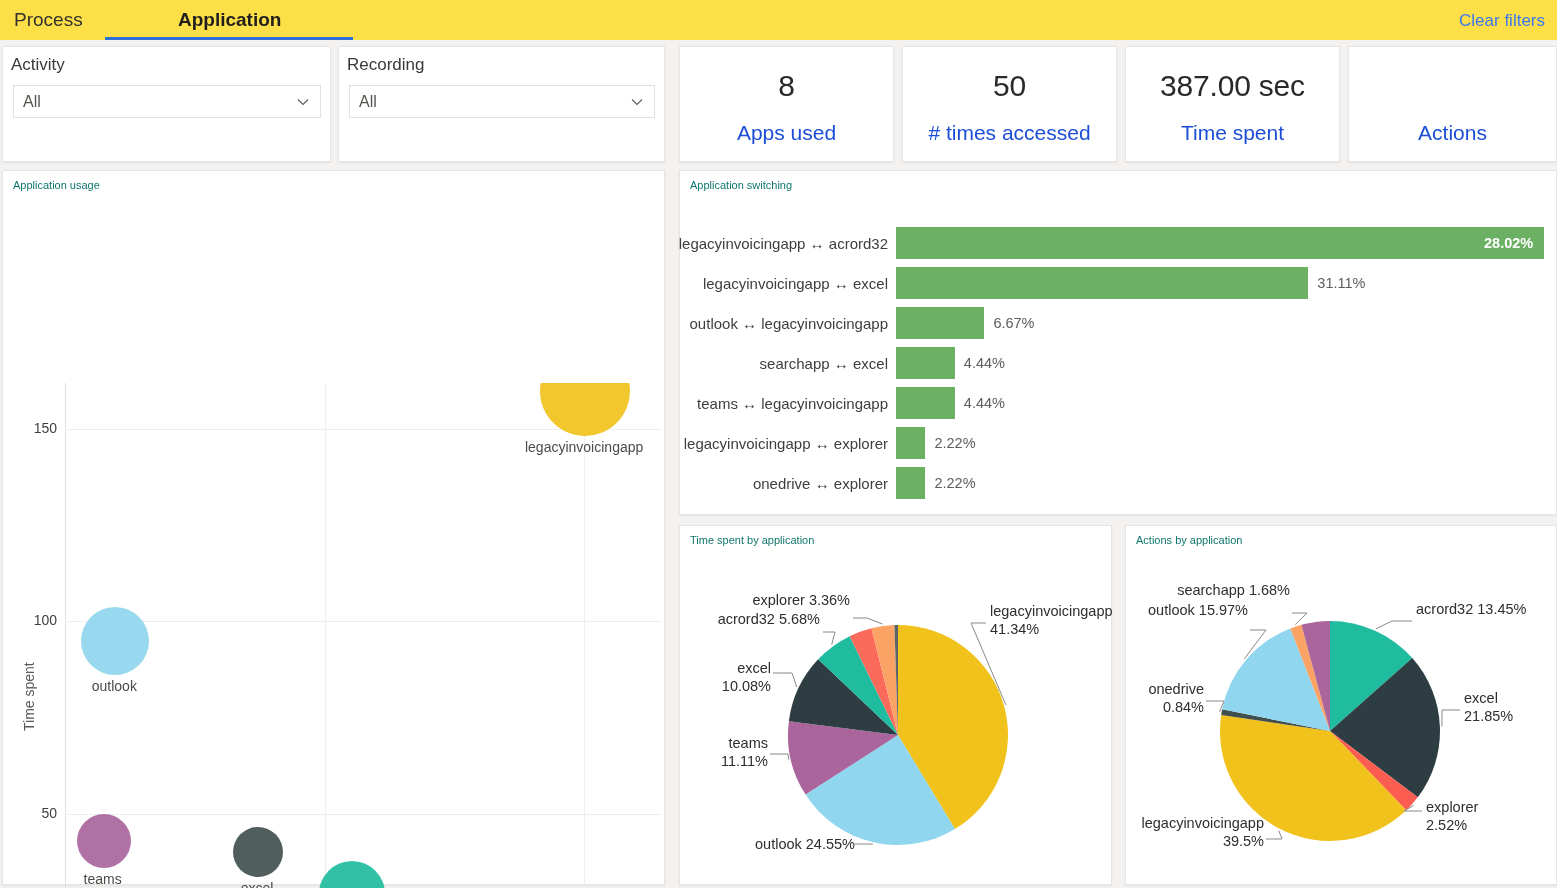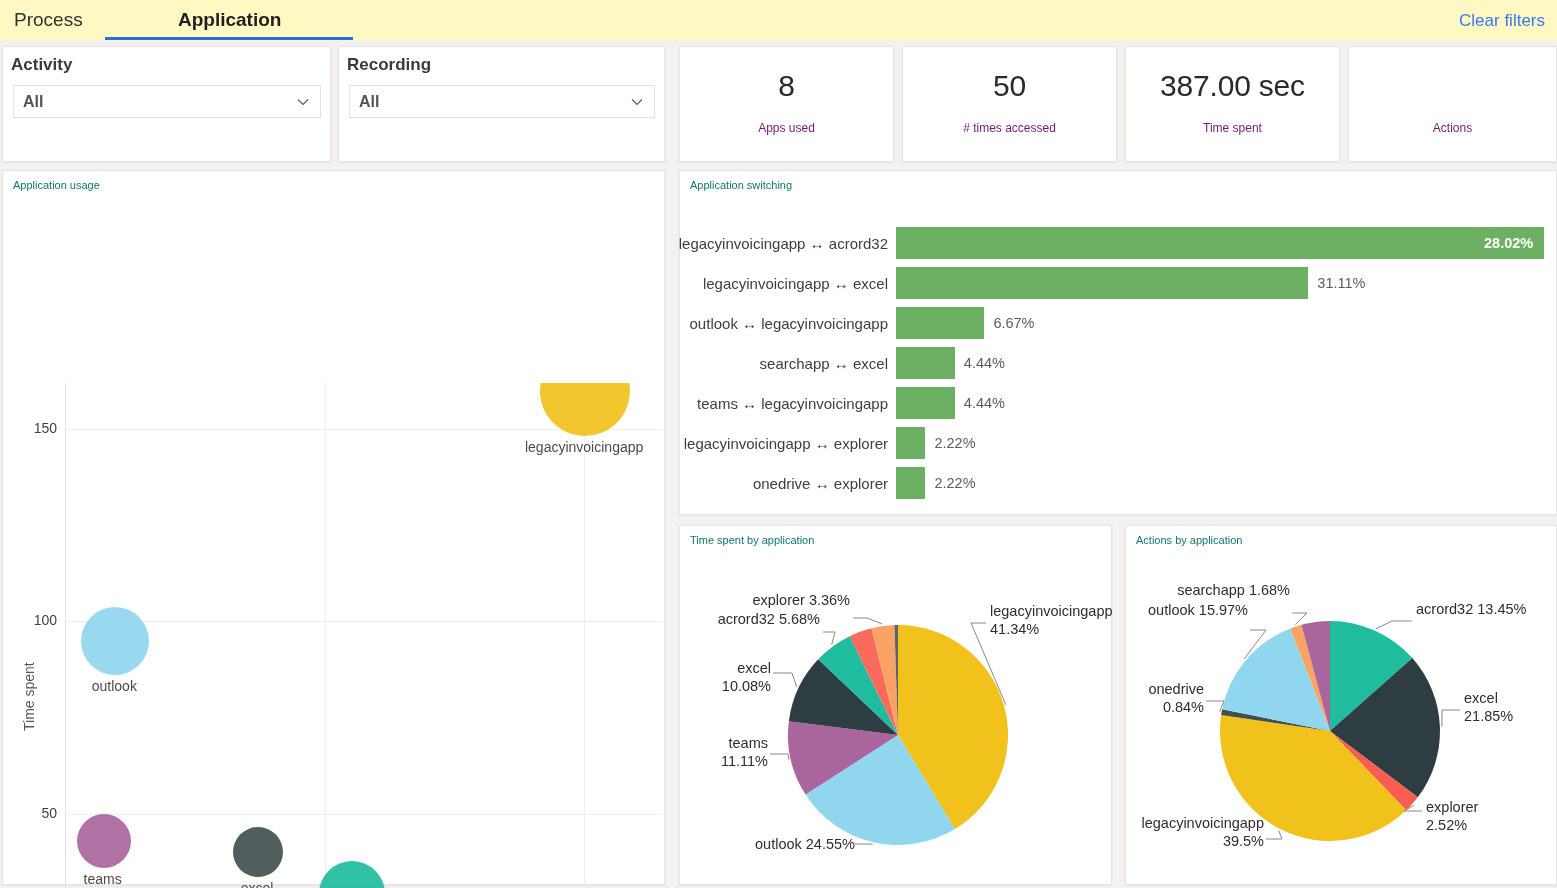--- a/index.html
+++ b/index.html
@@ -7,21 +7,21 @@
   html, body {
     margin: 0; padding: 0;
     width: 1557px; height: 888px;
     background: #f3f2f1;
     font-family: "Liberation Sans", sans-serif;
     overflow: hidden;
   }
   #root { position: relative; width: 1557px; height: 888px; }
 
   
-  .topbar { position: absolute; left: 0; top: 0; width: 1557px; height: 40px; background: #fef9c3; }
+  .topbar { position: absolute; left: 0; top: 0; width: 1557px; height: 40px; background: #fde047; }
   .tabs { position: absolute; left: 0; top: 0; height: 40px; }
   .tab {
     position: absolute; top: 9px;
     font-size: 19px; color: #323130; white-space: nowrap;
     cursor: pointer;
   }
   .tab-process { left: 14px; }
   .tab-application { left: 178px; font-weight: 600; color: #201f1e; }
   .tab-underline {
     position: absolute; left: 105px; top: 37px; width: 248px; height: 2.5px;
@@ -37,21 +37,21 @@
     position: absolute; background: #ffffff;
     border: 1px solid #e6e5e4;
     box-shadow: 0 1px 2px rgba(0,0,0,0.06);
   }
   .card-title {
     position: absolute; left: 10px; top: 8px;
     font-size: 11px; color: #0f766e; white-space: nowrap;
   }
 
   
-  .filter-card { height: 116px; top: 46px; font-weight: bold; }
+  .filter-card { height: 116px; top: 46px; }
   .filter-label {
     position: absolute; left: 8px; top: 8px;
     font-size: 17px; color: #3b3a39;
   }
   .filter-select {
     position: absolute; left: 10px; top: 38px; height: 33px;
     border: 1px solid #e2e1e0; background: #fff;
     display: flex; align-items: center; cursor: pointer;
   }
   .filter-select .val {
@@ -64,21 +64,21 @@
 
   
   .kpi { top: 46px; height: 116px; }
   .kpi-value {
     position: absolute; left: 0; right: 0; top: 22px;
     text-align: center; font-size: 30px; color: #2b2a28; font-weight: 400;
     letter-spacing: -0.2px;
   }
   .kpi-label {
     position: absolute; left: 0; right: 0; top: 74px;
-    text-align: center; font-size: 12px; color: #701a75;
+    text-align: center; font-size: 21px; color: #1d4ed8;
   }
 
   
   #bubble-card { left: 2px; top: 170px; width: 663px; height: 715px; }
   .plot { position: absolute; left: 0; top: 0; width: 663px; height: 715px; }
   .grid-line { position: absolute; background: #eeeeee; }
   .axis-line { position: absolute; background: #e0e0e0; }
   .tick-label {
     position: absolute; font-size: 14px; color: #3f3e3c; white-space: nowrap;
   }

